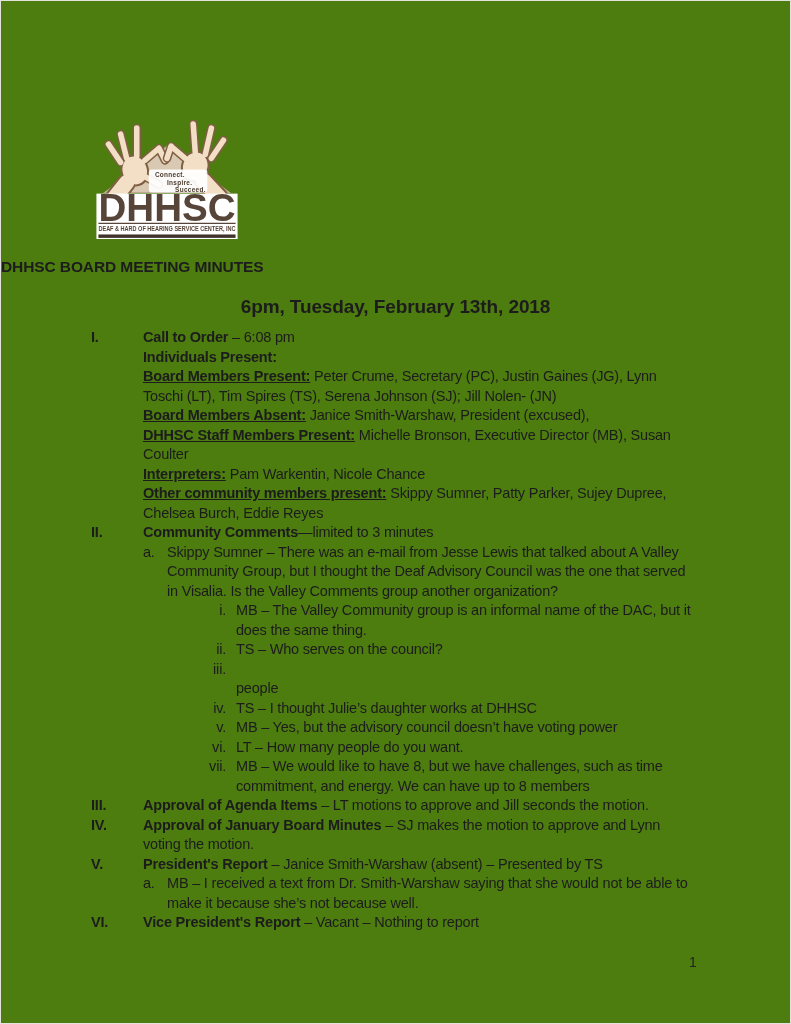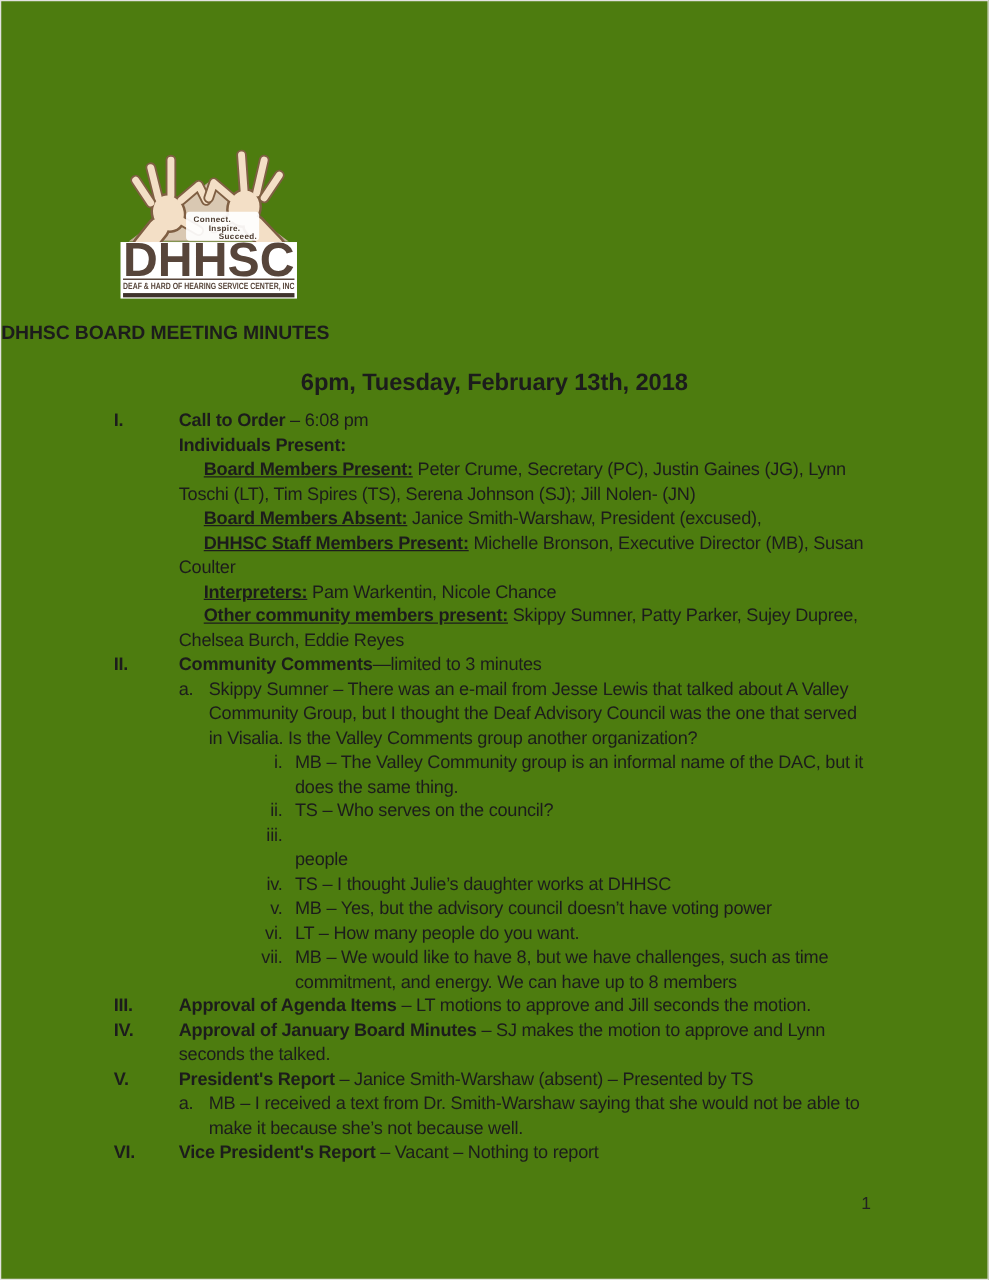--- a/index.html
+++ b/index.html
@@ -88,21 +88,21 @@
     line-height: 19.5px;
     letter-spacing: -0.2px;
   }
   .row { display: flex; align-items: flex-start; }
   .m { flex: none; }
   .m1 { width: 52px; font-weight: bold; }
   .m2 { width: 24px; }
   .m3 { width: 59px; text-align: right; padding-right: 10px; }
   .c  { flex: 1 1 auto; min-width: 0; white-space: nowrap; }
   .b  { font-weight: bold; }
-  .bu { font-weight: bold; text-decoration: underline; margin-left: 20px; }
+  .bu { font-weight: bold; text-decoration: underline; }
 
   
   .page-number {
     position: absolute;
     left: 688px;
     top: 953px;
     font-size: 14px;
     color: #222;
   }
 </style>
@@ -181,21 +181,21 @@
                 <div class="c"><span>MB – We would like to have 8, but we have challenges, such as time</span><br><span>commitment, and energy. We can have up to 8 members</span></div>
               </div></div>
           </div></div>
       </div>
       <div class="row">
         <div class="m m1">III.</div>
         <div class="c"><span class="b">Approval of Agenda Items</span><span> – LT motions to approve and Jill seconds the motion.</span></div>
       </div>
       <div class="row">
         <div class="m m1">IV.</div>
-        <div class="c"><span class="b">Approval of January Board Minutes</span><span> – SJ makes the motion to approve and Lynn</span><br><span>seconds the talked.</span></div>
+        <div class="c"><span class="b">Approval of January Board Minutes</span><span> – SJ makes the motion to approve and Lynn</span><br><span>voting the motion.</span></div>
       </div>
       <div class="row">
         <div class="m m1">V.</div>
         <div class="c"><span class="b">President's Report</span><span> – Janice Smith-Warshaw (absent) – Presented by TS</span><div class="row">
             <div class="m m2">a.</div>
             <div class="c"><span>MB – I received a text from Dr. Smith-Warshaw saying that she would not be able to</span><br><span>make it because she’s not because well.</span></div>
           </div></div>
       </div>
       <div class="row">
         <div class="m m1">VI.</div>

